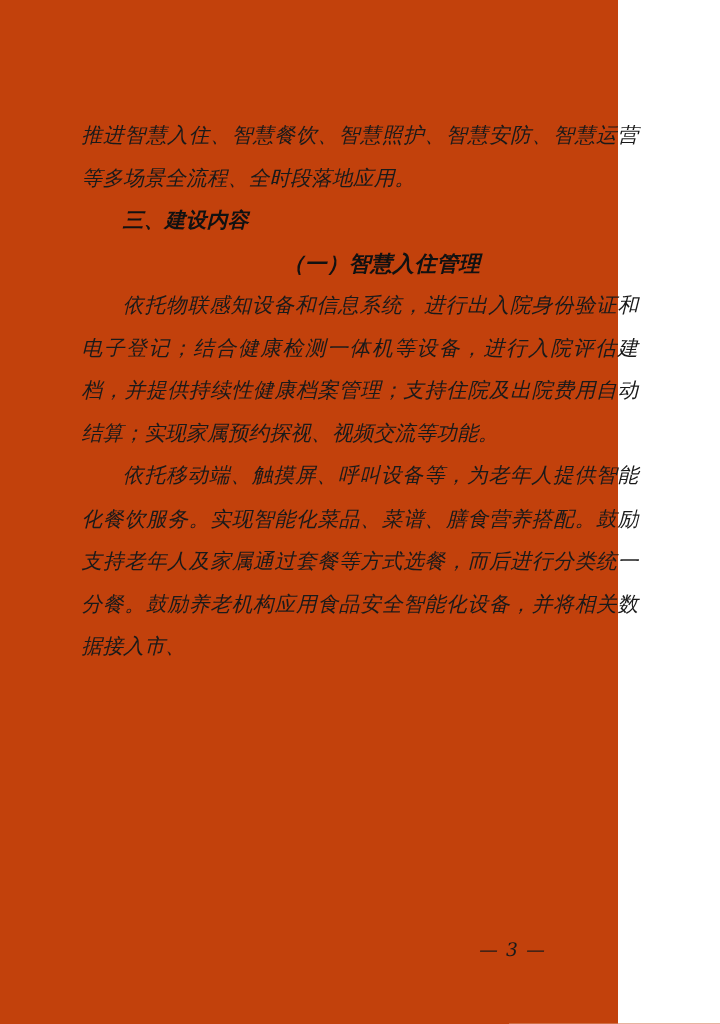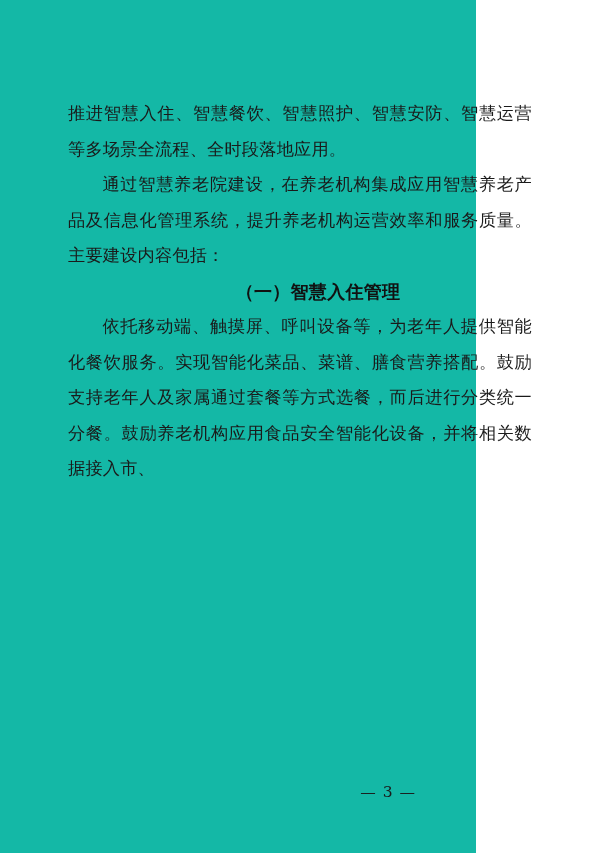--- a/index.html
+++ b/index.html
@@ -8,24 +8,25 @@
   }
   body {
     width: 600px;
     height: 853px;
     background: #ffffff;
     font-family: "DejaVu Serif", serif;
     overflow: hidden;
   }
   .page {
     position: relative;
-    width: 476px;
+    width: 515px;
     height: 853px;
-    background: #14b8a6;
+    background: #c2410c;
     box-sizing: border-box;
+    font-style: italic;
   }
   .content {
     position: absolute;
     left: 68px;
     top: 96px;
     width: 464px;
   }
   .para {
     font-size: 17.2px;
     line-height: 35.5px;
@@ -72,25 +73,26 @@
 </style>
 </head>
 <body>
 
 <div class="page">
   <div class="content">
 
     <p class="para">推进智慧入住、智慧餐饮、智慧照护、智慧安防、智慧运营等多场景全流程、全时段落地应用。</p>
 
 
+    <p class="heading">三、建设内容</p>
 
-    <p class="para indent2">通过智慧养老院建设，在养老机构集成应用智慧养老产品及信息化管理系统，提升养老机构运营效率和服务质量。主要建设内容包括：</p>
 
     <p class="subheading">（一）智慧入住管理</p>
 
+    <p class="para indent2">依托物联感知设备和信息系统，进行出入院身份验证和电子登记；结合健康检测一体机等设备，进行入院评估建档，并提供持续性健康档案管理；支持住院及出院费用自动结算；实现家属预约探视、视频交流等功能。</p>
 
 
     <p class="para indent2">依托移动端、触摸屏、呼叫设备等，为老年人提供智能化餐饮服务。实现智能化菜品、菜谱、膳食营养搭配。鼓励支持老年人及家属通过套餐等方式选餐，而后进行分类统一分餐。鼓励养老机构应用食品安全智能化设备，并将相关数据接入市、</p>
 
   </div>
 
   <div class="footer">— 3 —</div>
 </div>
 
 </body></html>

